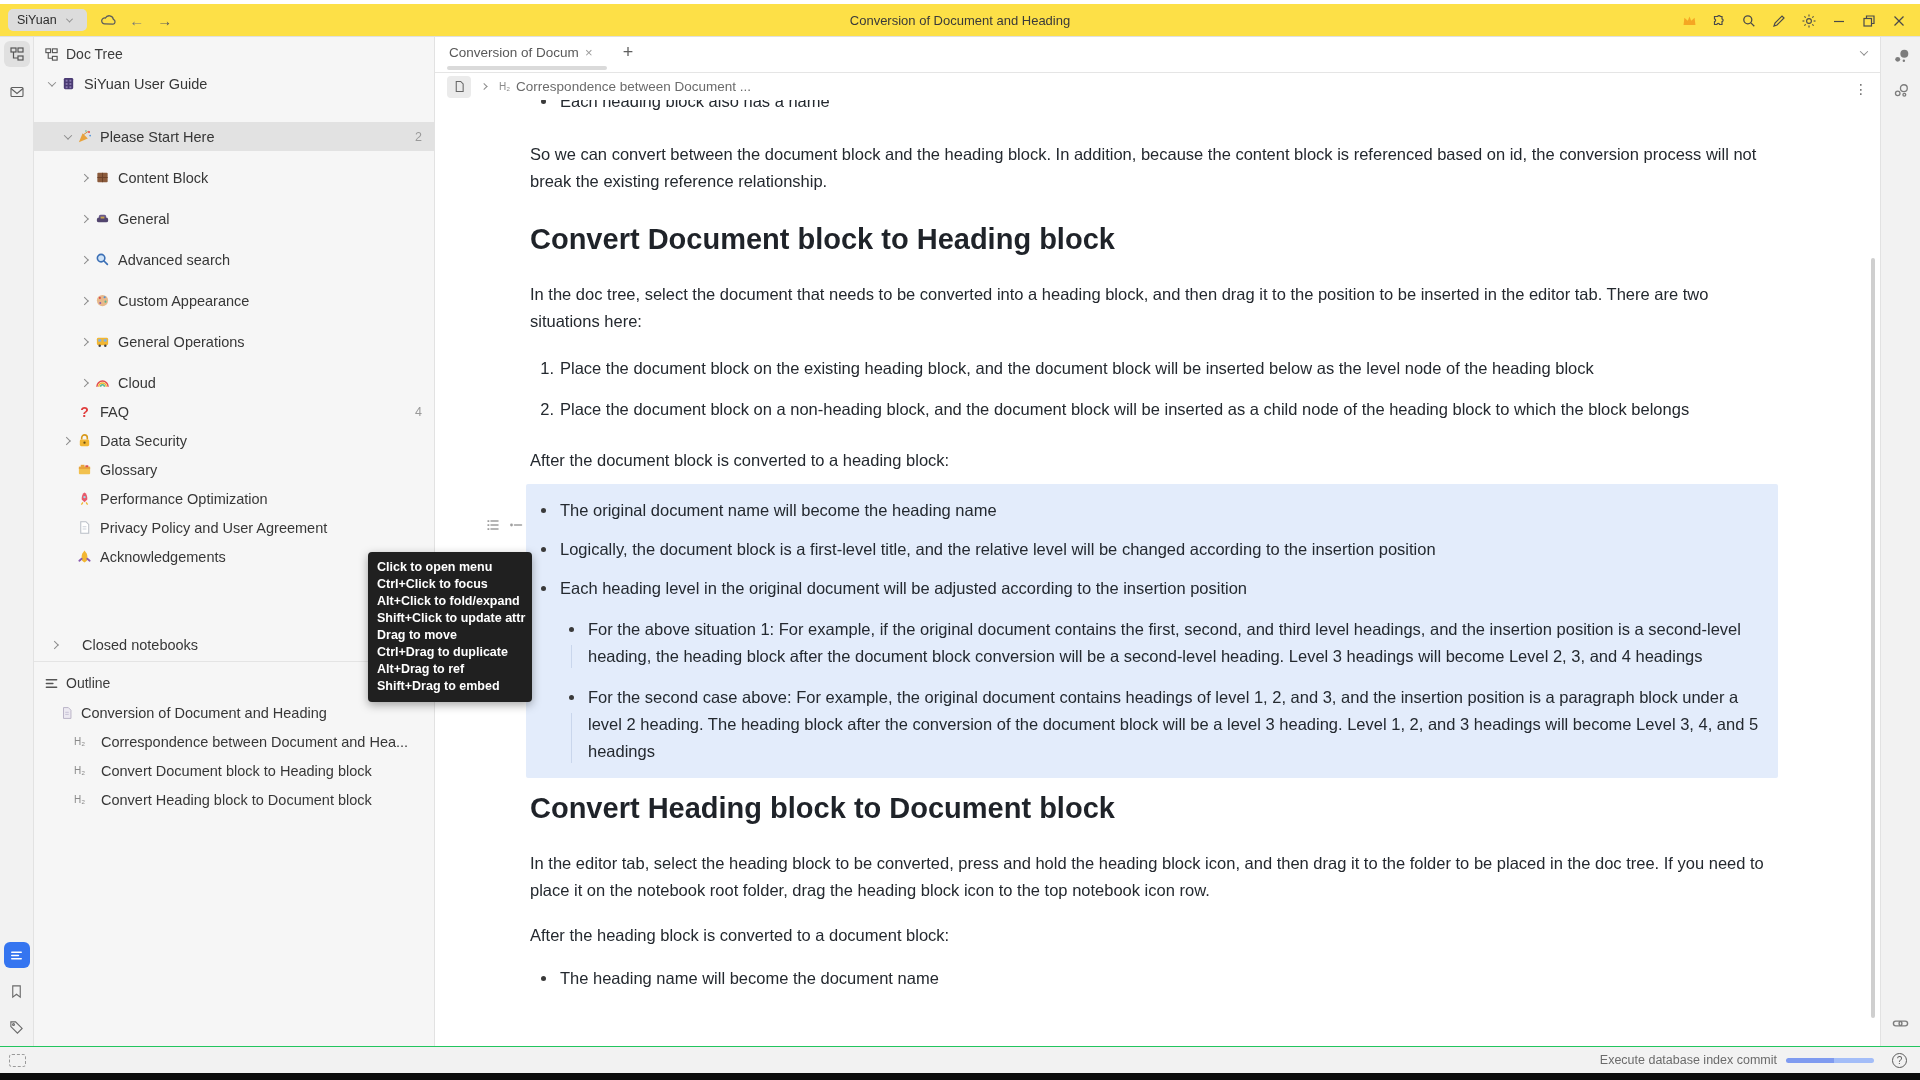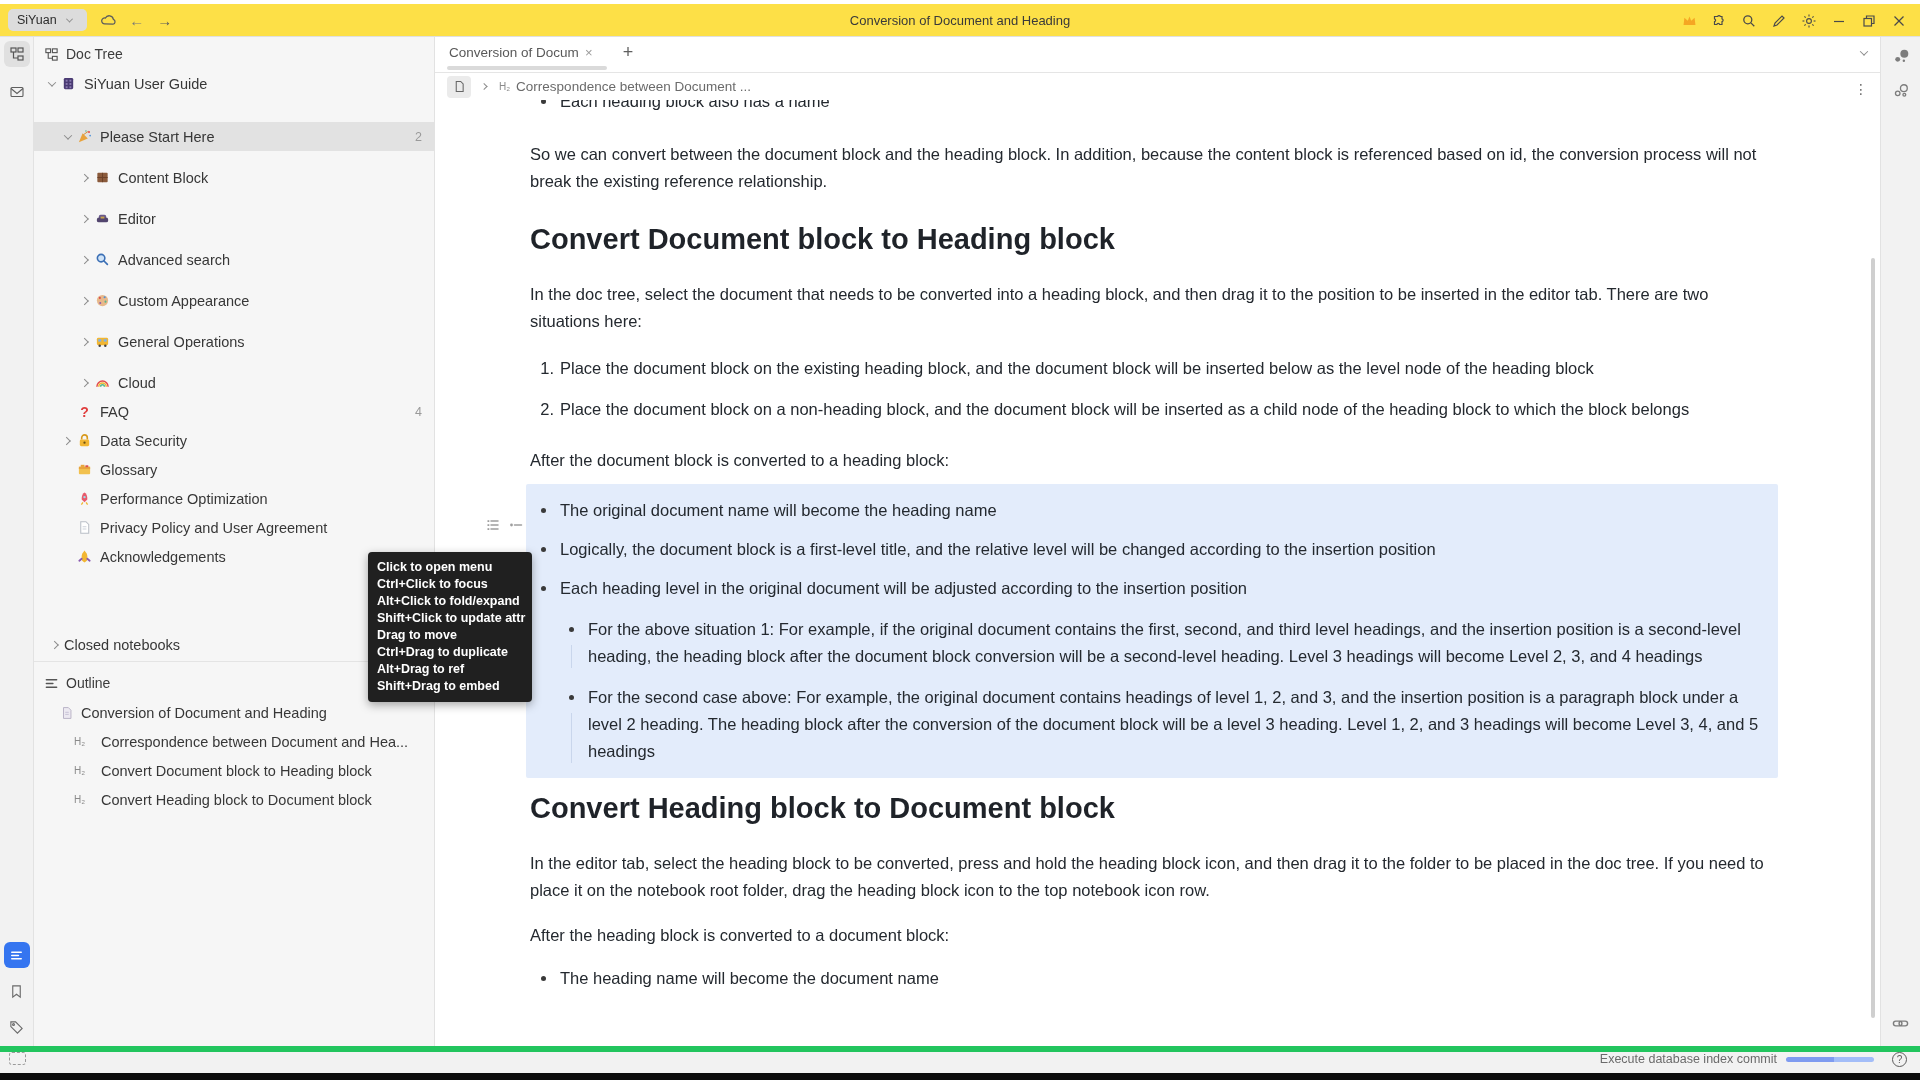--- a/index.html
+++ b/index.html
@@ -9,22 +9,22 @@
   
   #titlebar { position:absolute; left:0; top:4px; width:1920px; height:33px; background:#fde047;
     border-bottom:1px solid #e0e0e0; display:flex; align-items:center; z-index:5; }
   #dock-left { position:absolute; left:0; top:33px; width:34px; height:1013px; background:#f2f2f2;
     border-right:1px solid #e2e2e2; }
   #sidebar { position:absolute; left:34px; top:33px; width:401px; height:1013px; background:#f6f6f6;
     border-right:1px solid #e2e2e2; }
   #main { position:absolute; left:435px; top:33px; width:1445px; height:1013px; background:#fff; }
   #dock-right { position:absolute; left:1880px; top:33px; width:40px; height:1013px; background:#f2f2f2;
     border-left:1px solid #e2e2e2; }
-  #statusbar { position:absolute; left:0; top:1046px; width:1920px; height:34px; background:#f2f2f2;
-    border-top:6px solid #22c55e; display:flex; z-index:6; }
+  #statusbar { position:absolute; left:0; top:1046px; width:1920px; height:27px; background:#f2f2f2;
+    border-top:1px solid #22c55e; display:flex; align-items:center; z-index:6; }
   #taskbar-strip { position:absolute; left:0; top:1073px; width:1920px; height:7px; background:#0c0c0c; z-index:7; }
 
   
   .app-btn { margin-left:8px; height:22px; padding:0 9px; background:#dcdcdc; border-radius:5px;
     display:flex; align-items:center; gap:5px; font-size:12.5px; color:#2c2c2c; }
   .tb-ico { width:28px; height:22px; display:flex; align-items:center; justify-content:center; color:#5c5c5c; }
   .tb-arrow { font-size:15px; color:#777; width:28px; text-align:center; }
   #win-title { position:absolute; left:50%; transform:translateX(-50%); font-size:13px; color:#3a3a3a; white-space:nowrap; }
   .tb-right { position:absolute; right:6px; top:0; height:33px; display:flex; align-items:center; }
   .tb-right .tb-ico { width:30px; height:33px; }
@@ -48,21 +48,21 @@
 
   
   .panel-head { height:30px; display:flex; align-items:center; gap:7px; padding:0 10px; font-size:14px; color:#3c3c3c; margin-top:6px; }
   .trow { height:29px; display:flex; align-items:center; font-size:14.5px; color:#373737; cursor:default; }
   .trow.selected { background:#e2e2e2;margin-top:24px; }
   .trow .tlabel { white-space:nowrap; overflow:hidden; text-overflow:ellipsis; flex:1; }
   .trow .tcount { margin-right:12px; margin-left:8px; font-size:12.5px; color:#9a9a9a; }
   .ticon { width:17px; height:17px; min-width:17px; margin-right:7px; display:inline-flex; align-items:center; justify-content:center; }
   .d0 { padding-left:10px; } .d1 { padding-left:26px; } .d2 { padding-left:44px;margin-top:12px; }
   .qmark { color:#e03e3e; font-weight:bold; font-size:14px; }
-  #closed-notebooks { position:absolute; left:0; top:597px; width:100%; }
+  #closed-notebooks { position:absolute; left:0; top:597px; width:100%;gap:18px; }
   #outline-sec { position:absolute; left:0; top:628px; width:100%; border-top:1px solid #e4e4e4; }
   .o-row { height:29px; display:flex; align-items:center; gap:7px; padding-left:28px; font-size:14.5px; color:#373737; }
   .h2badge { color:#8a8a8a; font-size:10px; min-width:20px; }
 
   
   #tooltip { position:absolute; left:368px; top:552px; width:164px; z-index:60; background:#202020; color:#fff;
     border-radius:4px; padding:7px 9px; font-size:12.5px; line-height:17px; font-weight:bold;
     box-shadow:0 3px 10px rgba(0,0,0,.35); white-space:nowrap; }
 
   
@@ -285,21 +285,21 @@
 
   <div class="trow d2">
     <span class="chev"></span>
     <span class="ticon">
       <svg width="15" height="15" viewBox="0 0 16 16">
           <rect x="4" y="4" width="8" height="4" rx="2" fill="#6a5a8c"></rect>
           <rect x="2" y="7" width="12" height="5" rx="2" fill="#52456e"></rect>
           <rect x="6" y="6" width="4" height="2" fill="#c9a44a"></rect>
         </svg>
     </span>
-    <span class="tlabel">Editor</span>
+    <span class="tlabel">General</span>
   </div>
 
   <div class="trow d2">
     <span class="chev"></span>
     <span class="ticon">
       <svg width="15" height="15" viewBox="0 0 16 16">
           <circle cx="6.5" cy="6.5" r="4" fill="#cfe3f7" stroke="#3b6fb5" stroke-width="1.7"></circle>
           <line x1="9.6" y1="9.6" x2="13.2" y2="13.2" stroke="#3b6fb5" stroke-width="1.8" stroke-linecap="round"></line>
         </svg>
     </span>

